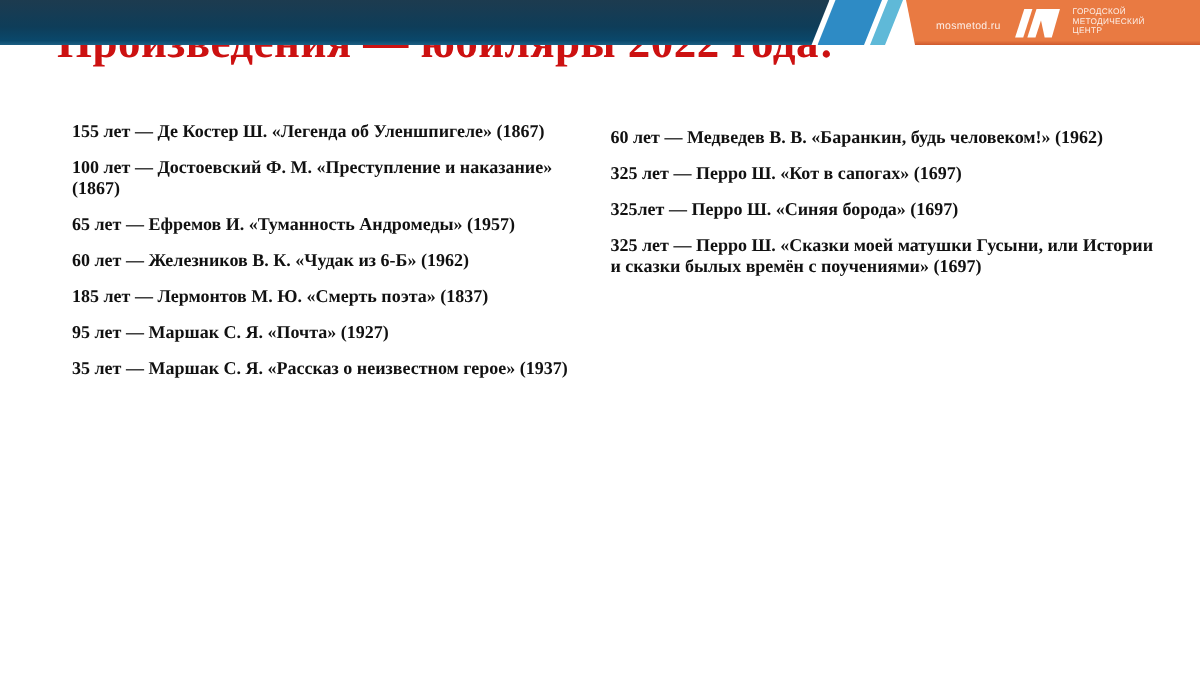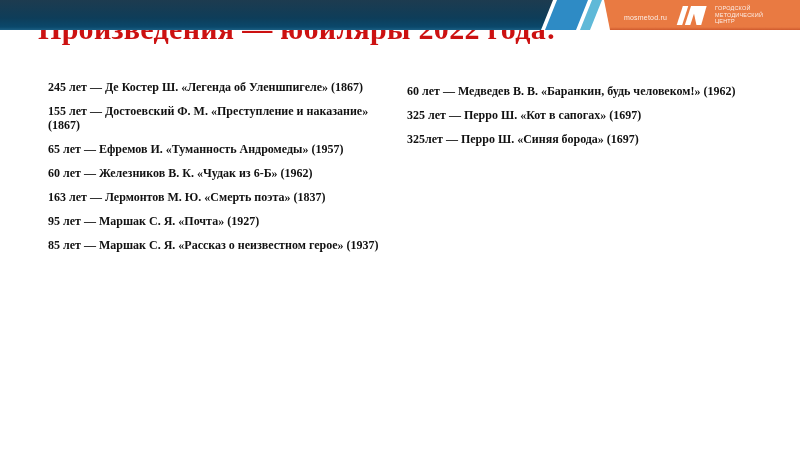--- a/index.html
+++ b/index.html
@@ -108,26 +108,27 @@
       <span>МЕТОДИЧЕСКИЙ</span>
       <span>ЦЕНТР</span>
     </span>
   </div>
 </div>
 
 <h1 class="slide-title">Произведения — юбиляры 2022 года:</h1>
 
 <div class="content">
   <div class="col col-left">
-    <p class="item">245 лет — Де Костер Ш. «Легенда об Уленшпигеле» (1867)</p>
-    <p class="item">155 лет — Достоевский Ф. М. «Преступление и наказание» (1867)</p>
+    <p class="item">155 лет — Де Костер Ш. «Легенда об Уленшпигеле» (1867)</p>
+    <p class="item">100 лет — Достоевский Ф. М. «Преступление и наказание» (1867)</p>
     <p class="item">65 лет — Ефремов И. «Туманность Андромеды» (1957)</p>
     <p class="item">60 лет — Железников В. К. «Чудак из 6-Б» (1962)</p>
-    <p class="item">163 лет — Лермонтов М. Ю. «Смерть поэта» (1837)</p>
+    <p class="item">185 лет — Лермонтов М. Ю. «Смерть поэта» (1837)</p>
     <p class="item">95 лет — Маршак С. Я. «Почта» (1927)</p>
-    <p class="item">85 лет — Маршак С. Я. «Рассказ о неизвестном герое» (1937)</p>
+    <p class="item">35 лет — Маршак С. Я. «Рассказ о неизвестном герое» (1937)</p>
   </div>
   <div class="col col-right">
     <p class="item">60 лет — Медведев В. В. «Баранкин, будь человеком!» (1962)</p>
     <p class="item">325 лет — Перро Ш. «Кот в сапогах» (1697)</p>
     <p class="item">325лет — Перро Ш. «Синяя борода» (1697)</p>
+    <p class="item">325 лет — Перро Ш. «Сказки моей матушки Гусыни, или Истории и сказки былых времён с поучениями» (1697)</p>
   </div>
 </div>
 
 </body></html>

